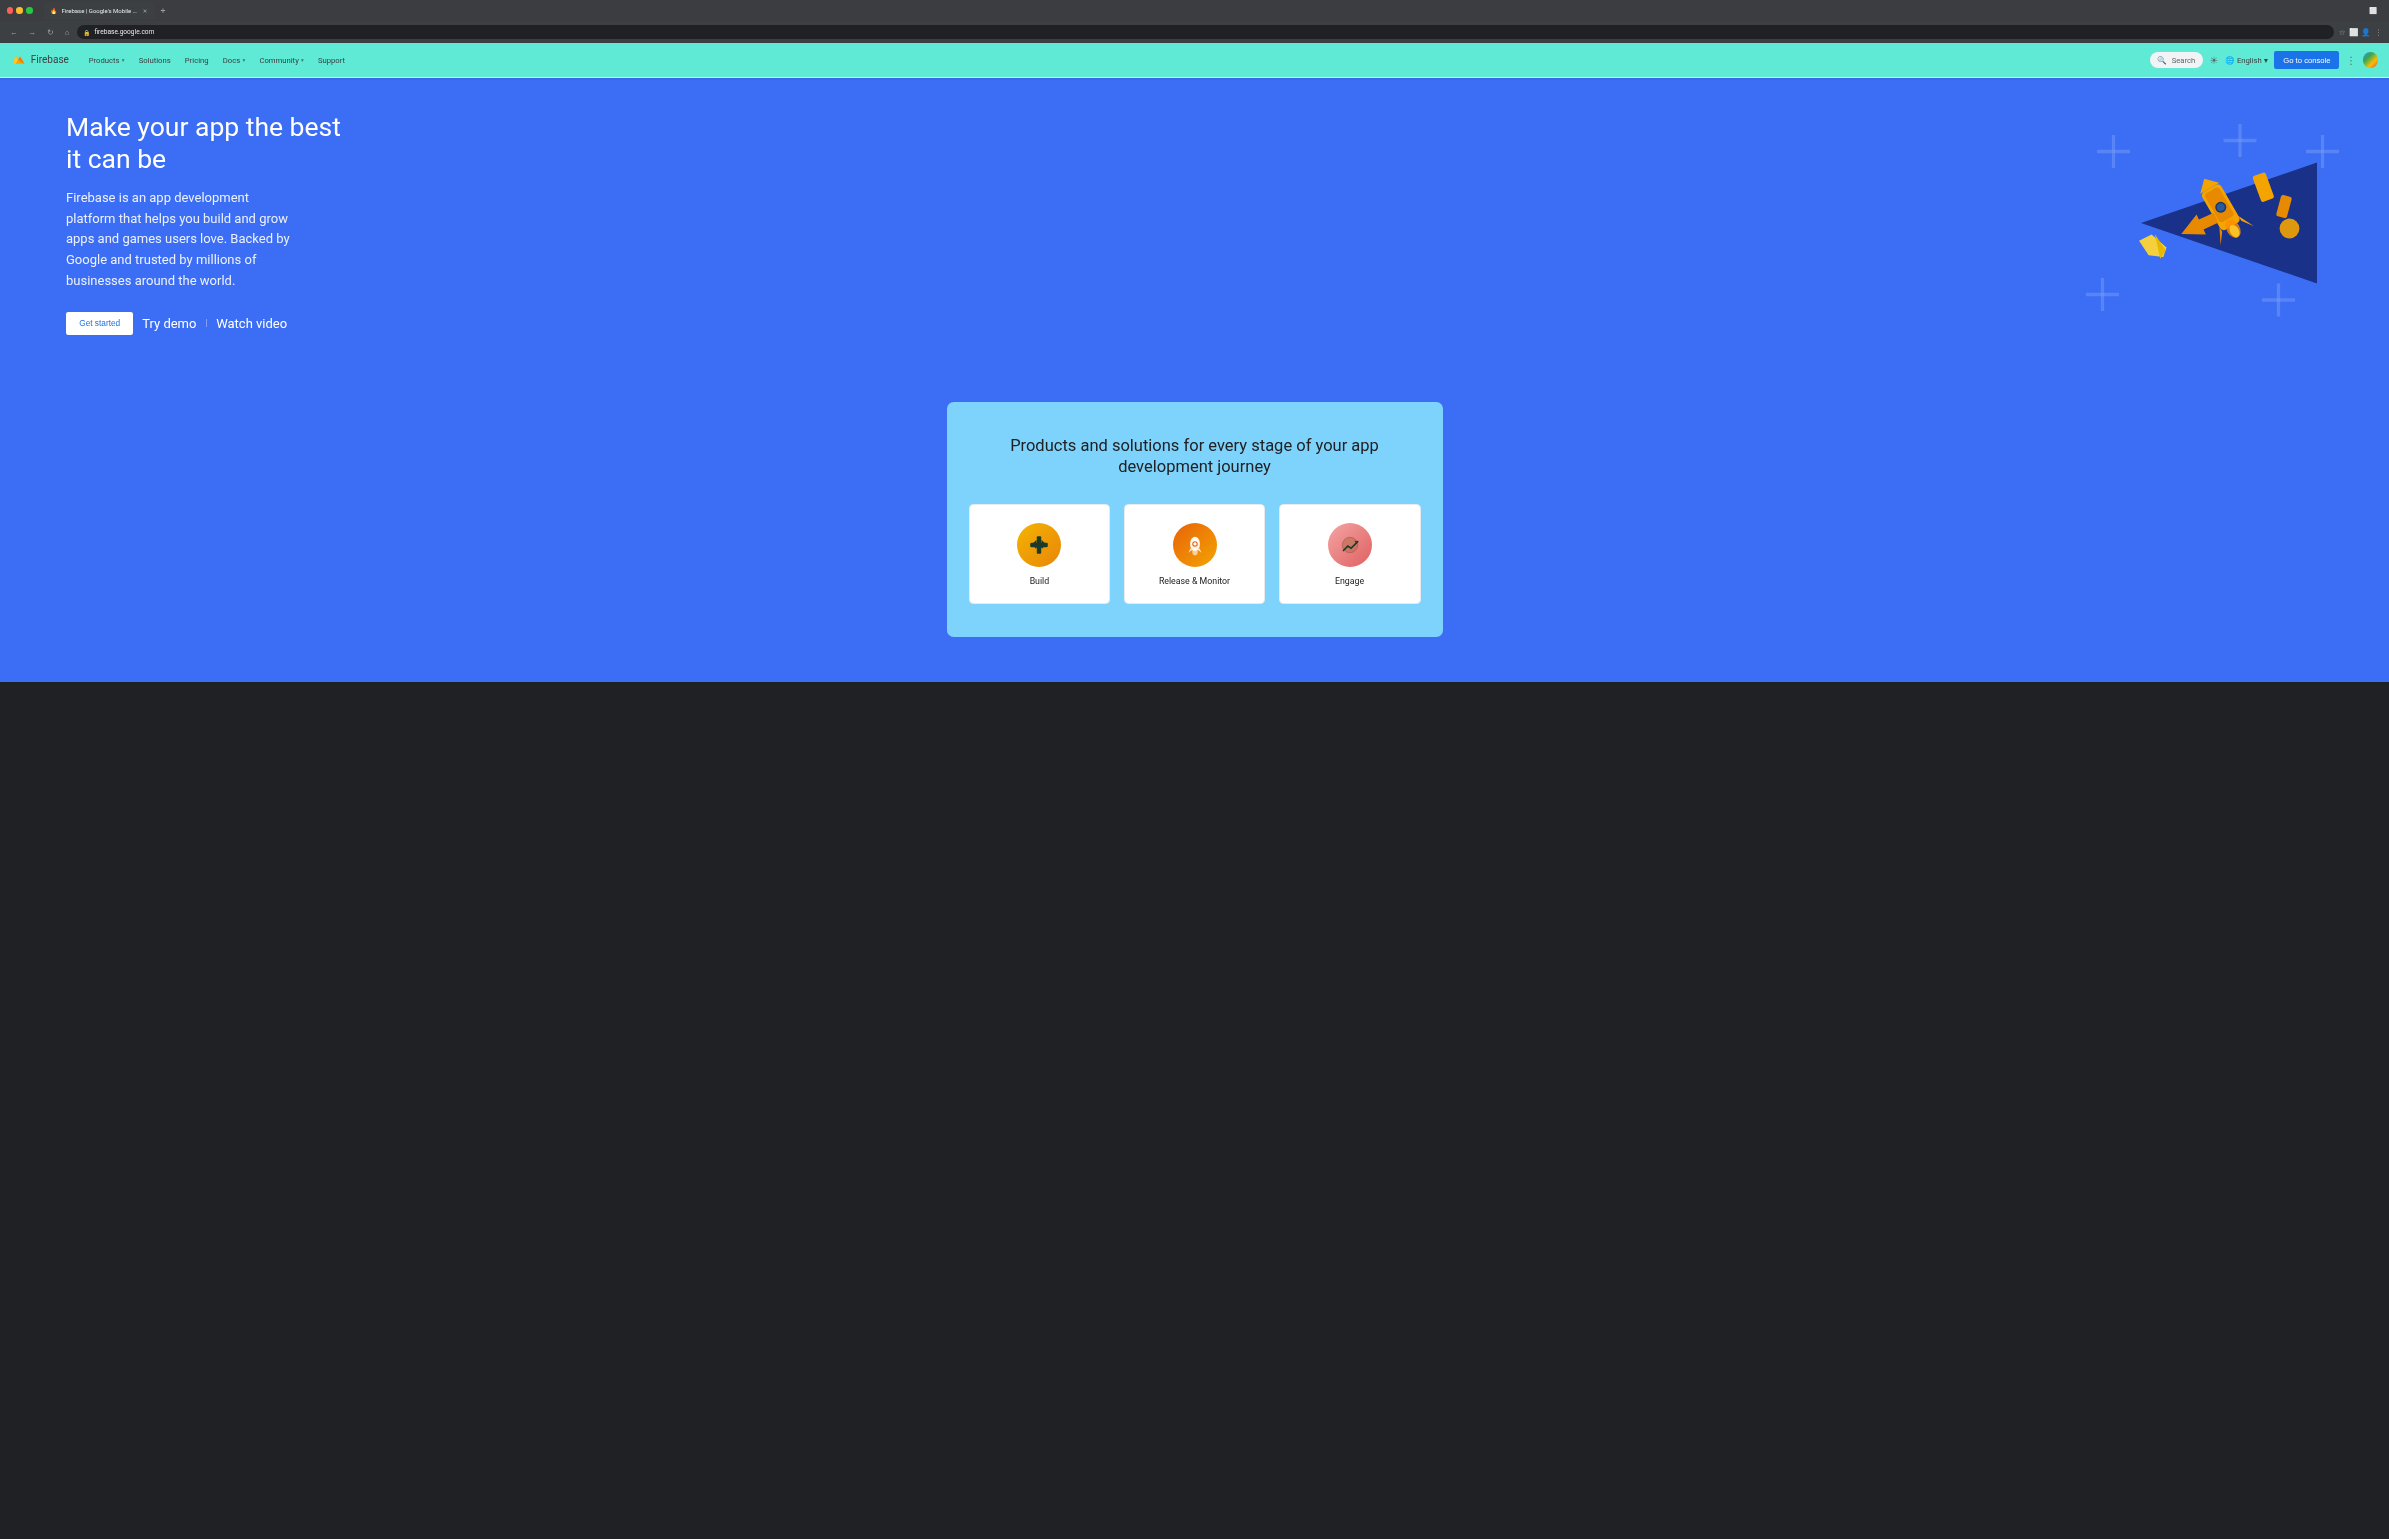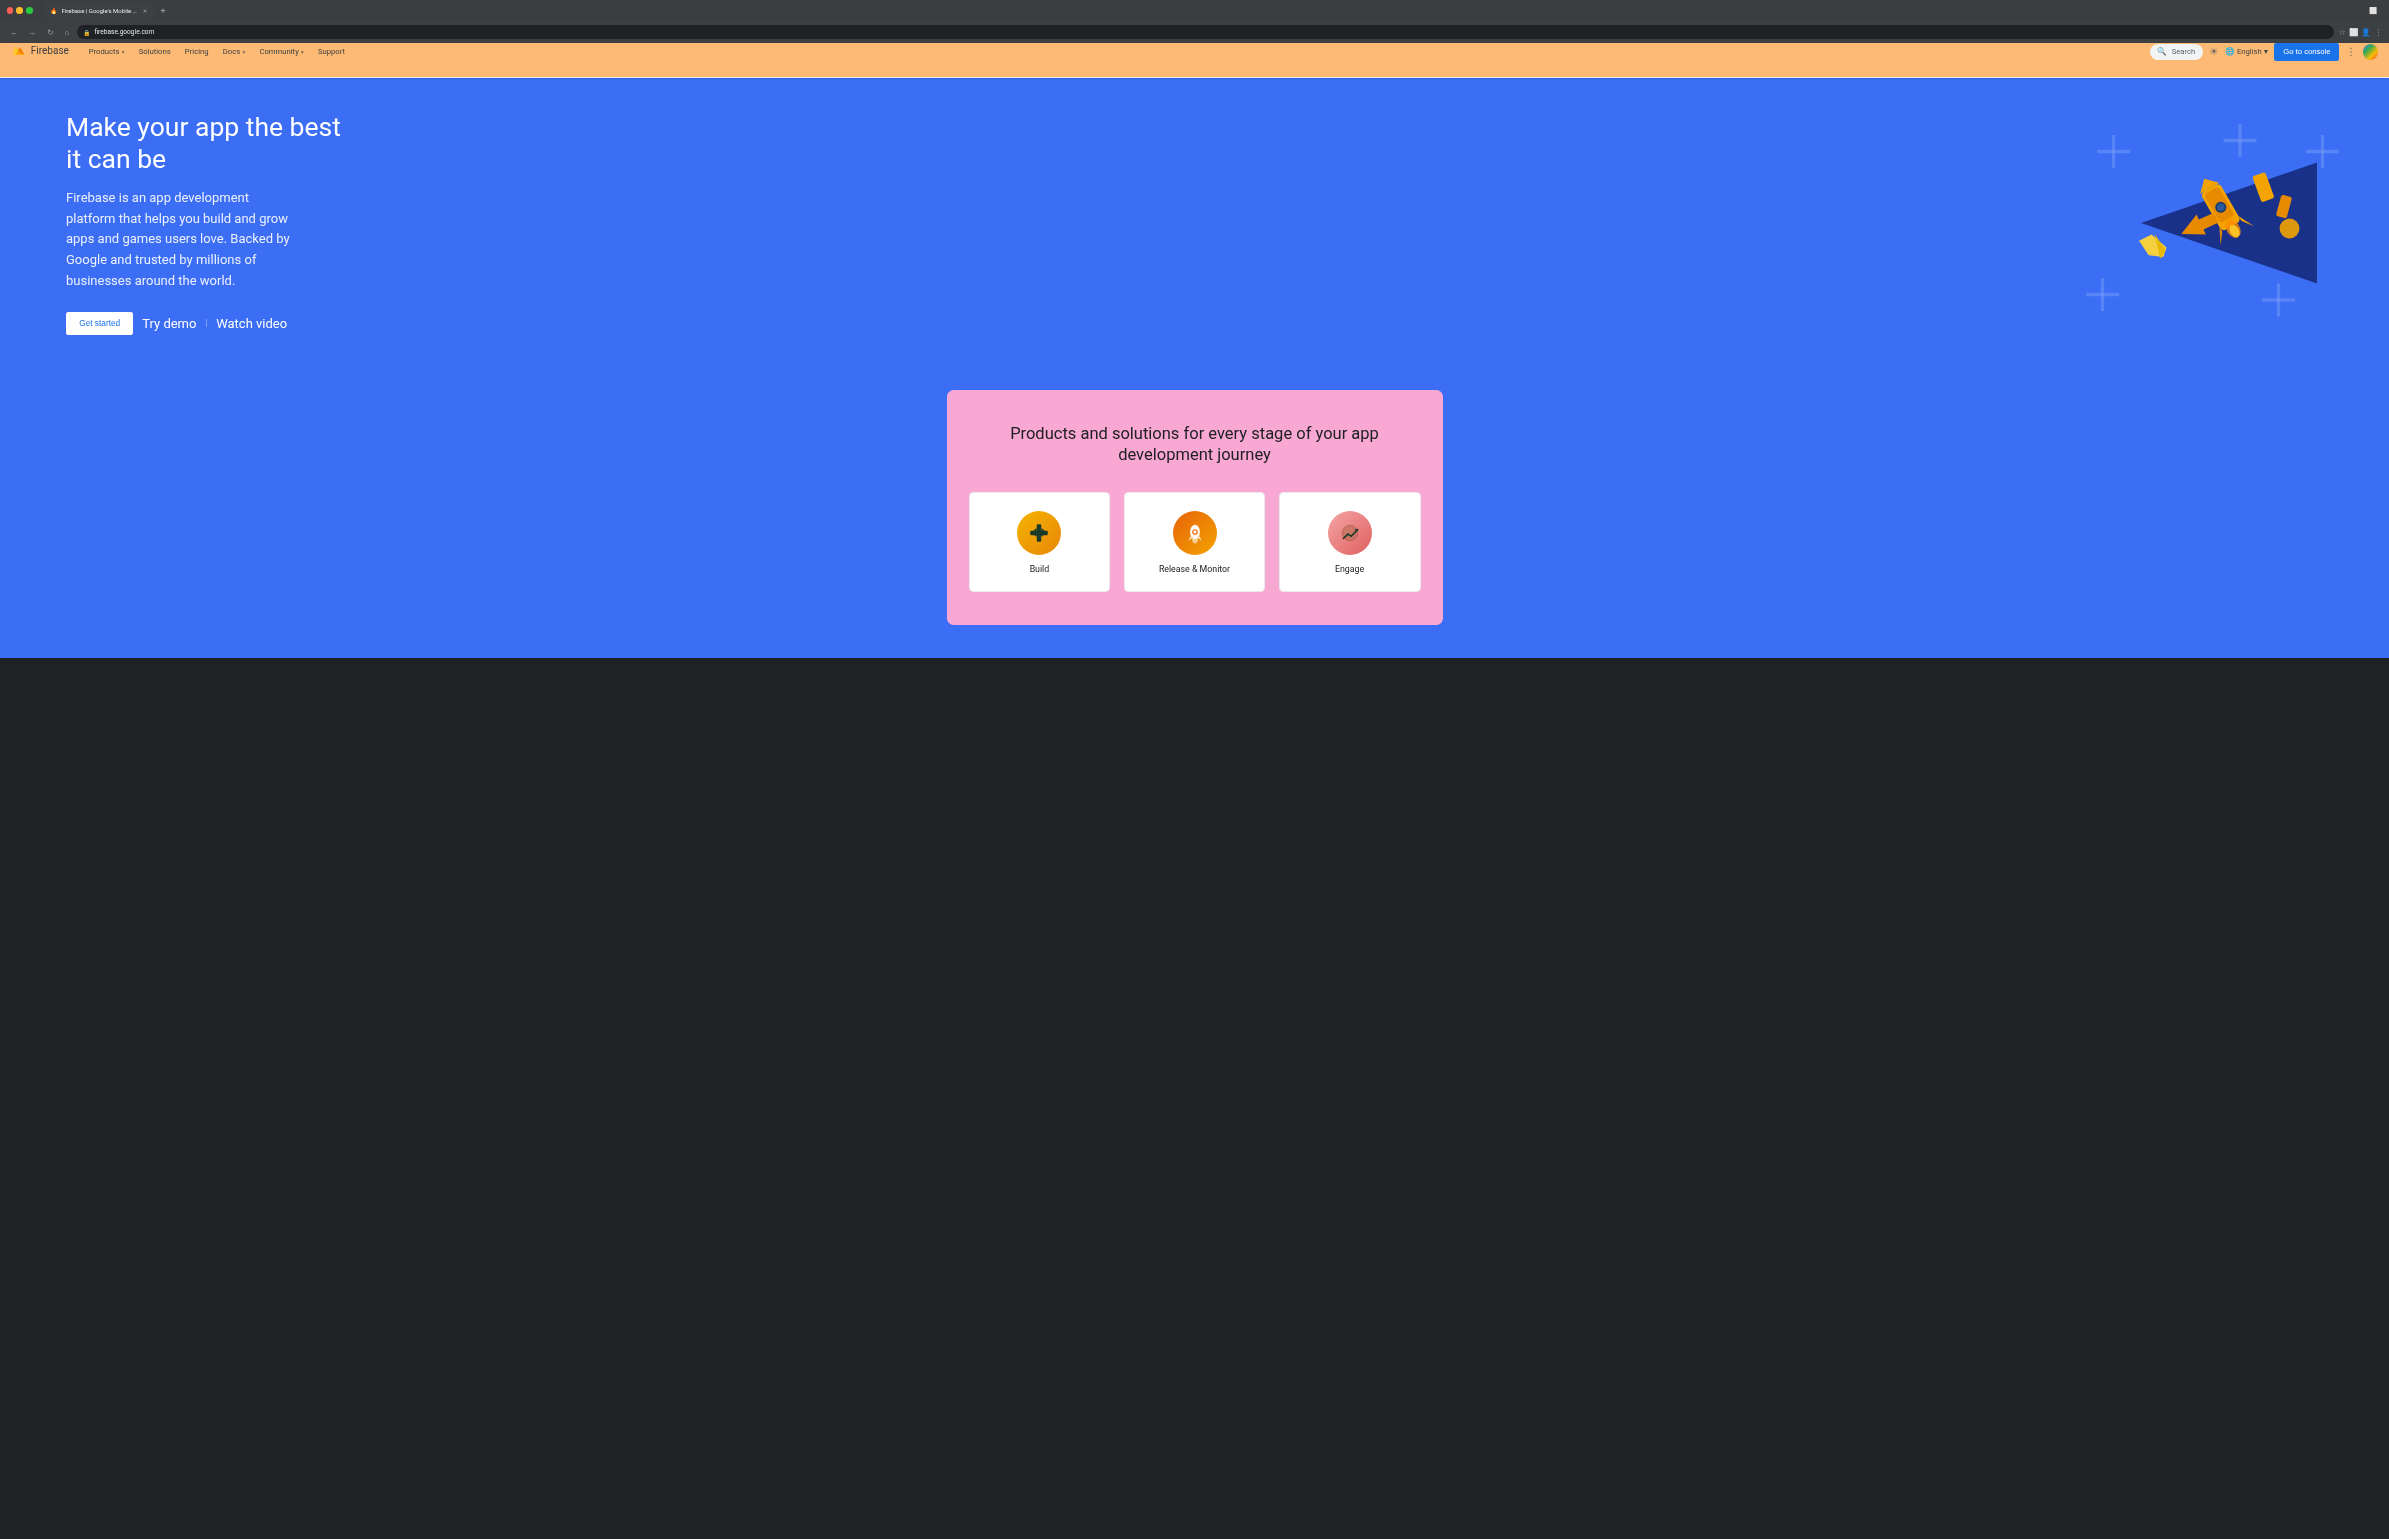--- a/index.html
+++ b/index.html
@@ -24,21 +24,21 @@
     .nav-btn { color: #9aa0a6; font-size: 7.7px; padding: 2.2px 3.3px; cursor: pointer; }
     .address-bar { flex: 1; background: #202124; border-radius: 11px; padding: 2.8px 6.6px; display: flex; align-items: center; gap: 3.3px; }
     .address-text { color: #e8eaed; font-size: 6.6px; }
     .toolbar-actions { display: flex; align-items: center; gap: 3.3px; }
     .toolbar-icon { color: #9aa0a6; font-size: 7.7px; }
 
     
     .website { background: white; }
 
     
-    .nav { background: #fdba74; display: flex; align-items: flex-start; padding: 0 11px; height: 35px; border-bottom: 0.6px solid #e8eaed; box-shadow: 0 0.6px 1.7px rgba(0,0,0,0.1); position: relative; z-index: 10; }
+    .nav { background: #5eead4; display: flex; align-items: center; padding: 0 11px; height: 35px; border-bottom: 0.6px solid #e8eaed; box-shadow: 0 0.6px 1.7px rgba(0,0,0,0.1); position: relative; z-index: 10; }
     .nav-logo { display: flex; align-items: center; gap: 4.4px; margin-right: 13.2px; text-decoration: none; }
     .firebase-icon { width: 15.4px; height: 15.4px; }
     .nav-brand { font-size: 10px; font-weight: 400; color: #3c4043; }
     .nav-links { display: flex; align-items: center; gap: 1px; flex: 1; }
     .nav-link { color: #3c4043; font-size: 7.7px; padding: 4.4px 6.6px; border-radius: 2.2px; cursor: pointer; display: flex; align-items: center; gap: 2.2px; text-decoration: none; }
     .nav-link .chevron { font-size: 5.5px; opacity: 0.7; }
     .nav-right { display: flex; align-items: center; gap: 6.6px; }
     .search-bar { display: flex; align-items: center; gap: 4.4px; background: #f1f3f4; border-radius: 11px; padding: 3.3px 7.7px; cursor: pointer; }
     .search-text { color: #5f6368; font-size: 7.7px; }
     .theme-toggle { color: #5f6368; font-size: 10px; cursor: pointer; }
@@ -53,21 +53,21 @@
     .hero-title { font-size: 26.5px; font-weight: 400; color: white; line-height: 1.2; margin-bottom: 13.2px; }
     .hero-description { font-size: 13px; color: rgba(255,255,255,0.9); line-height: 1.6; margin-bottom: 20px; max-width: 231px; }
     .hero-actions { display: flex; align-items: center; gap: 8.8px; }
     .btn-primary { background: white; color: #1a73e8; border: none; padding: 6.6px 13.2px; border-radius: 2.2px; font-size: 8.3px; font-weight: 400; cursor: pointer; }
     .btn-secondary { color: white; background: none; border: none; font-size: 13px; cursor: pointer; text-decoration: none; }
     .divider { color: rgba(255,255,255,0.5); }
     .hero-illustration { position: absolute; right: 44px; top: 50%; transform: translateY(-50%); width: 276px; height: 209px; }
 
     
     .products-section { background: #3b6ef5; padding: 22px 11px 33px; }
-    .products-card { background: #f9a8d4; border-radius: 6.6px; max-width: 496px; margin: 0 auto; padding: 33px 22px; }
+    .products-card { background: #7dd3fc; border-radius: 6.6px; max-width: 496px; margin: 12px auto; padding: 33px 22px; }
     .products-title { font-size: 16.5px; font-weight: 400; color: #202124; text-align: center; margin-bottom: 26.5px; line-height: 1.3; }
     .products-grid { display: grid; grid-template-columns: repeat(3, 1fr); gap: 13.2px; }
     .product-card { background: white; border: 0.6px solid #e8eaed; border-radius: 4.4px; padding: 17.6px 13.2px; display: flex; flex-direction: column; align-items: center; text-align: center; }
     .product-icon { width: 44px; height: 44px; border-radius: 50%; display: flex; align-items: center; justify-content: center; margin-bottom: 8.8px; font-size: 20px; }
     .icon-build { background: linear-gradient(135deg, #f4b400, #e8860a); }
     .icon-release { background: linear-gradient(135deg, #e8630a, #f4a400); }
     .icon-engage { background: linear-gradient(135deg, #f4a4a4, #e06060); }
     .product-name { font-size: 8.8px; color: #202124; font-weight: 400; }
   </style>
 </head>

